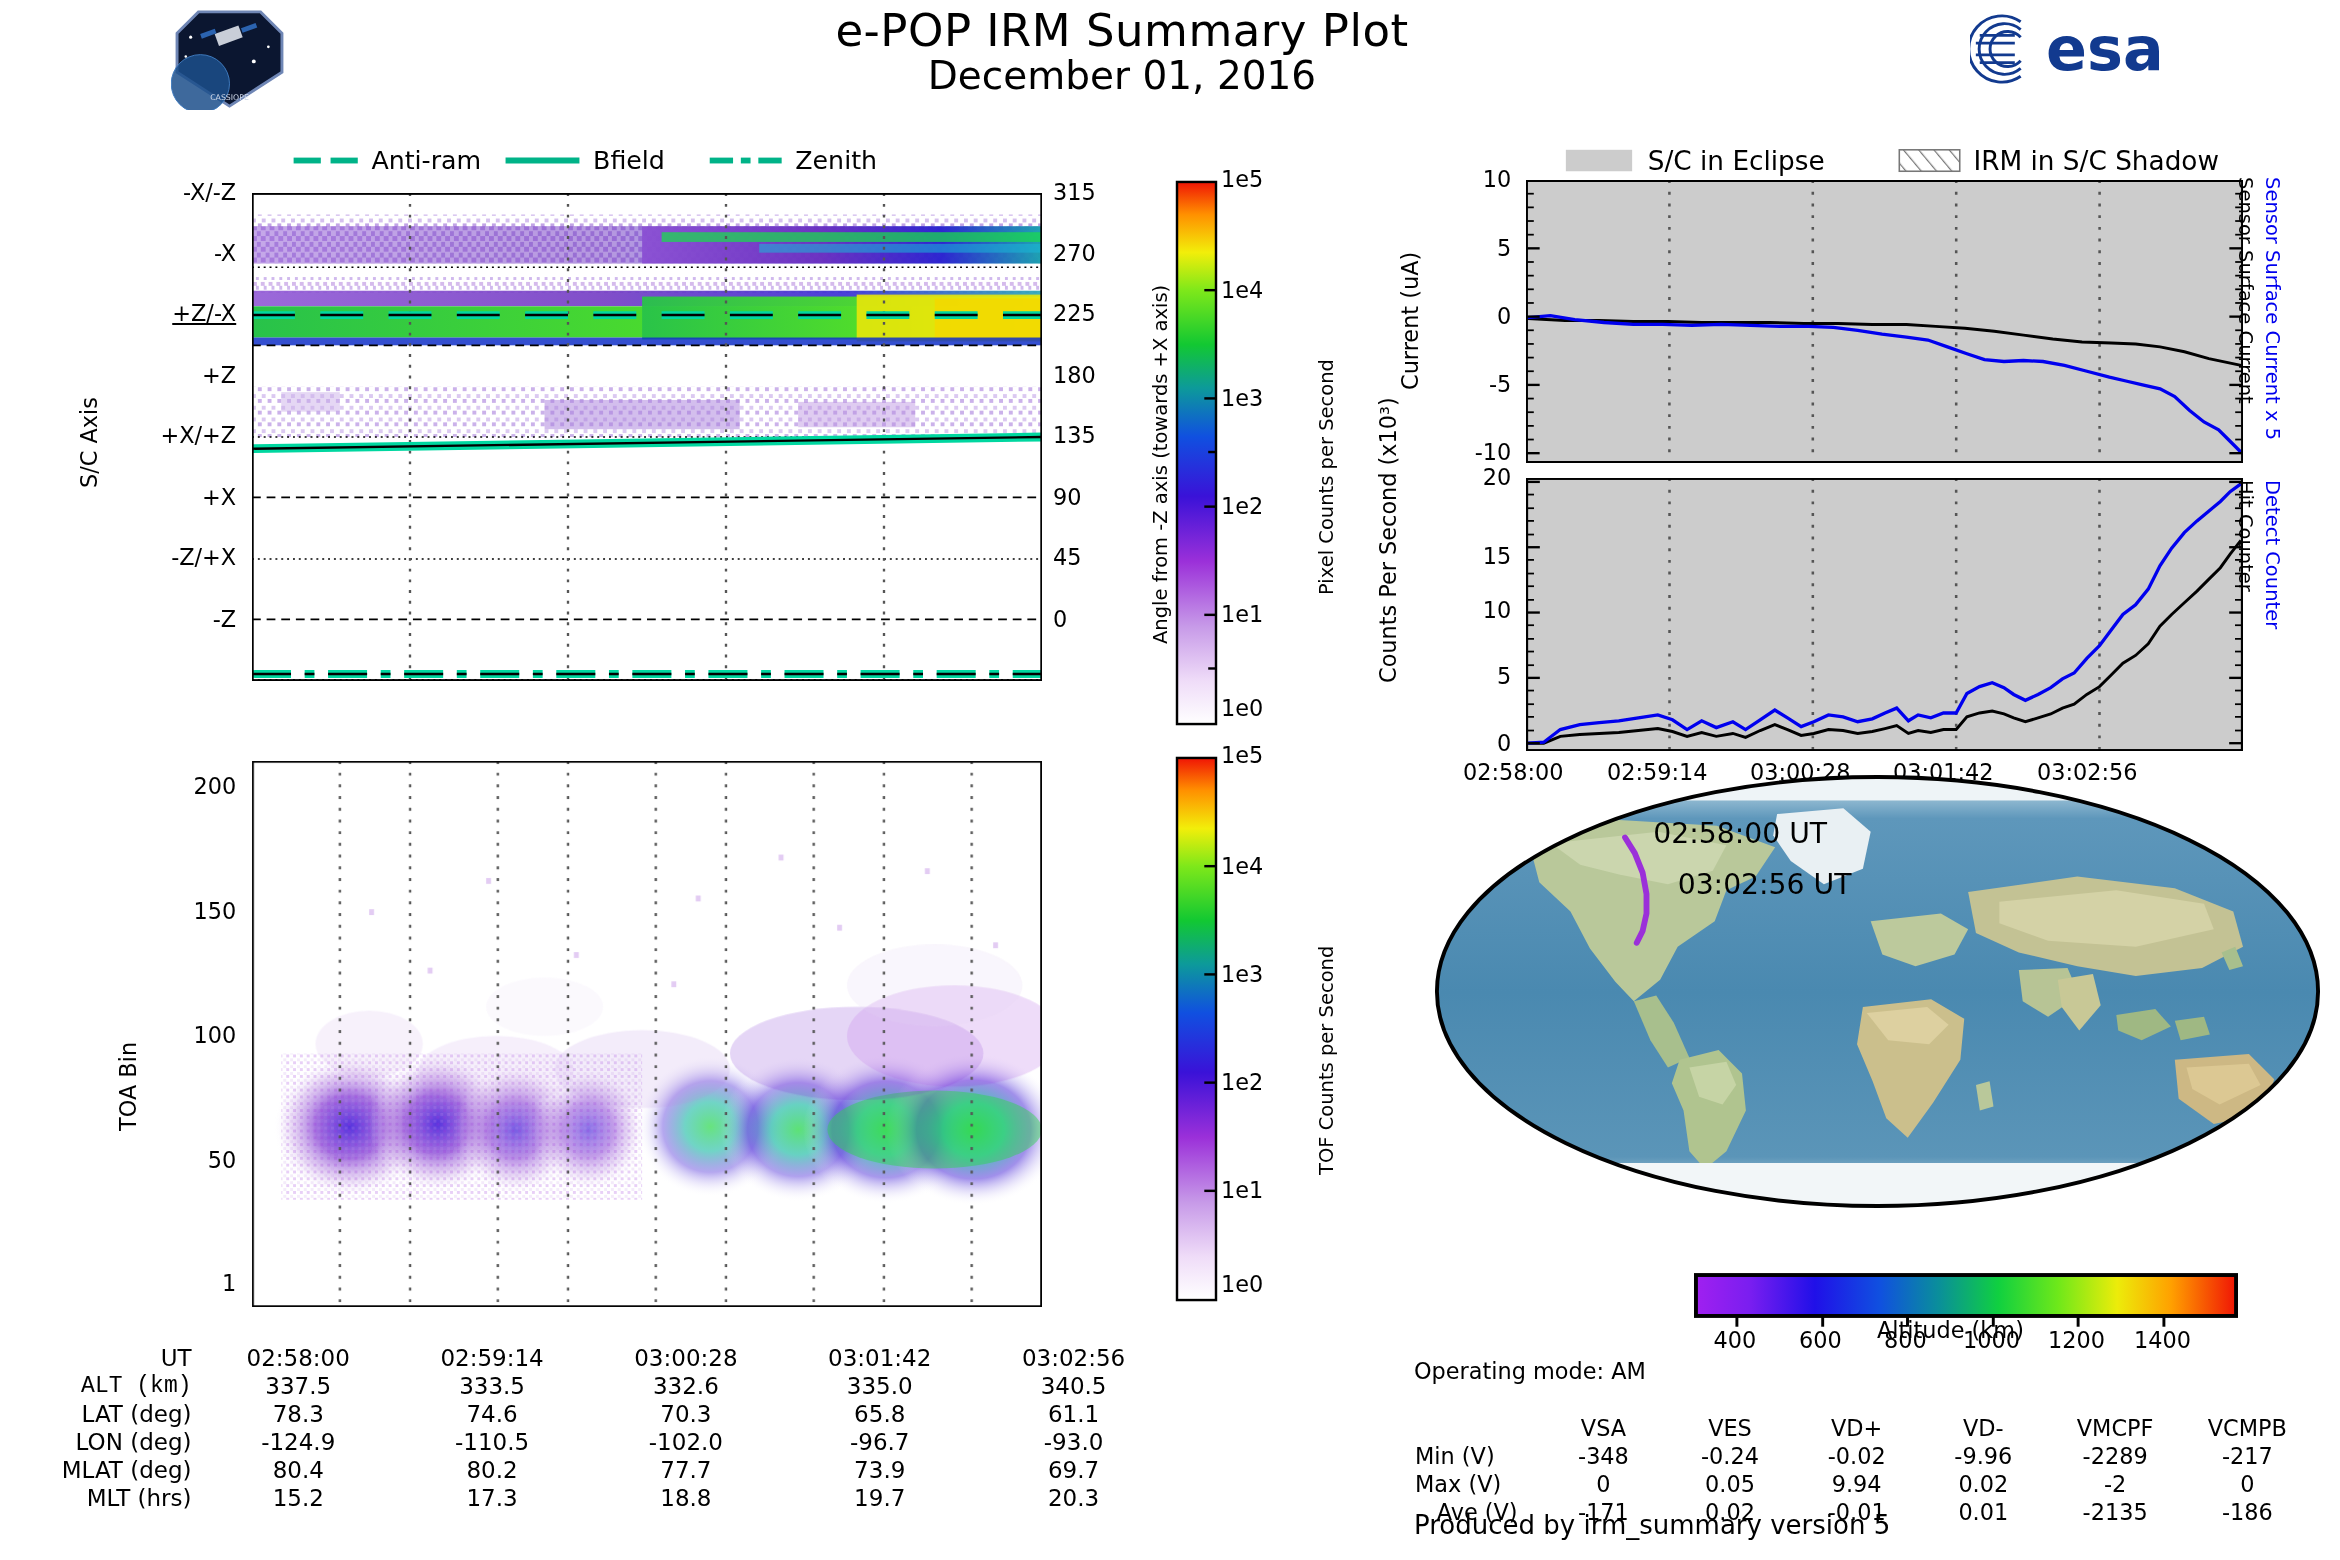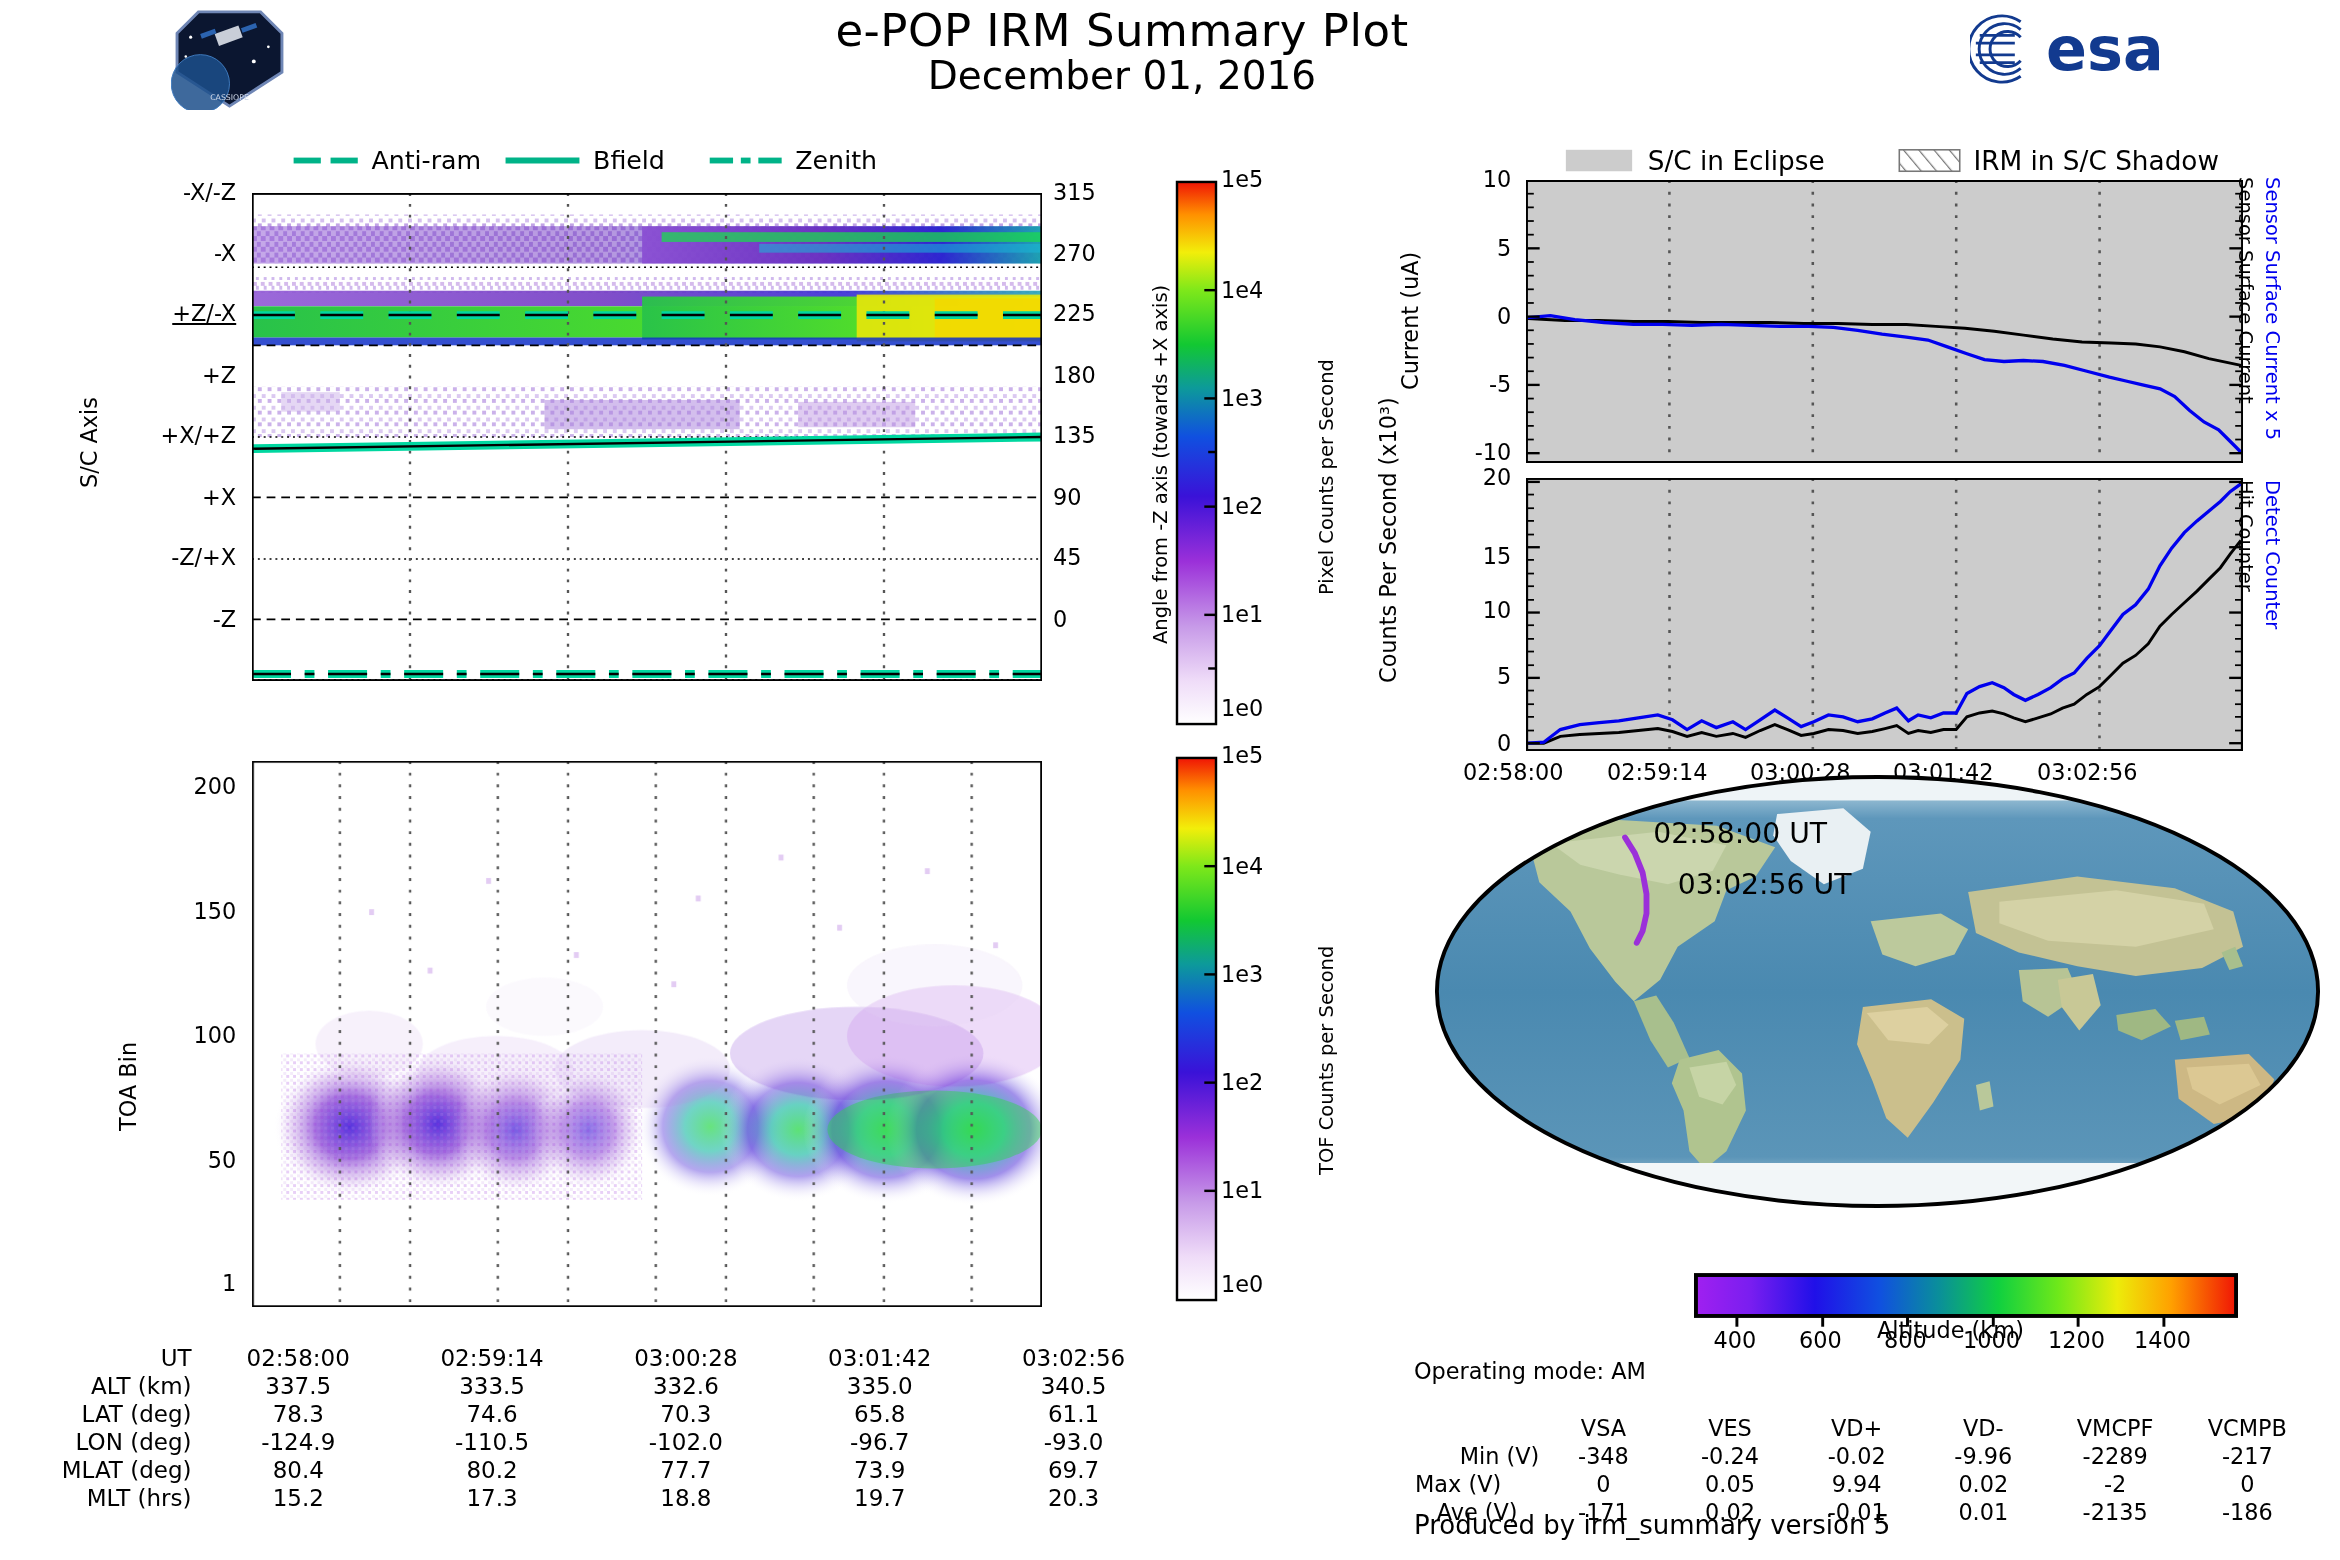--- a/index.html
+++ b/index.html
@@ -325,21 +325,21 @@
     <tbody>
       <tr>
         <td style="text-align:right;width:176px;padding:0 9.8px 0 0;">UT</td>
         <td style="text-align:center;width:195px;">02:58:00</td>
         <td style="text-align:center;width:195px;">02:59:14</td>
         <td style="text-align:center;width:195px;">03:00:28</td>
         <td style="text-align:center;width:195px;">03:01:42</td>
         <td style="text-align:center;width:195px;">03:02:56</td>
       </tr>
       <tr>
-        <td style="text-align:right;padding:0 9.8px 0 0;">ALT (km)</td>
+        <td style="text-align:right;padding:0 9.8px 0 0;font-family:Liberation Mono, monospace;">ALT (km)</td>
         <td style="text-align:center;">337.5</td>
         <td style="text-align:center;">333.5</td>
         <td style="text-align:center;">332.6</td>
         <td style="text-align:center;">335.0</td>
         <td style="text-align:center;">340.5</td>
       </tr>
       <tr>
         <td style="text-align:right;padding:0 9.8px 0 0;">LAT (deg)</td>
         <td style="text-align:center;">78.3</td>
         <td style="text-align:center;">74.6</td>
@@ -657,21 +657,21 @@
         <th style="text-align:center;font-weight:normal;width:127px;">VSA</th>
         <th style="text-align:center;font-weight:normal;width:127px;">VES</th>
         <th style="text-align:center;font-weight:normal;width:127px;">VD+</th>
         <th style="text-align:center;font-weight:normal;width:127px;">VD-</th>
         <th style="text-align:center;font-weight:normal;width:137px;">VMCPF</th>
         <th style="text-align:center;font-weight:normal;width:127px;">VCMPB</th>
       </tr>
     </thead>
     <tbody>
       <tr>
-        <td style="text-align:right;margin-top:36px;">Min (V)</td>
+        <td style="text-align:left;margin-top:36px;">Min (V)</td>
         <td style="text-align:center;">-348</td>
         <td style="text-align:center;">-0.24</td>
         <td style="text-align:center;">-0.02</td>
         <td style="text-align:center;">-9.96</td>
         <td style="text-align:center;">-2289</td>
         <td style="text-align:center;">-217</td>
       </tr>
       <tr>
         <td style="text-align:left;">Max (V)</td>
         <td style="text-align:center;">0</td>

